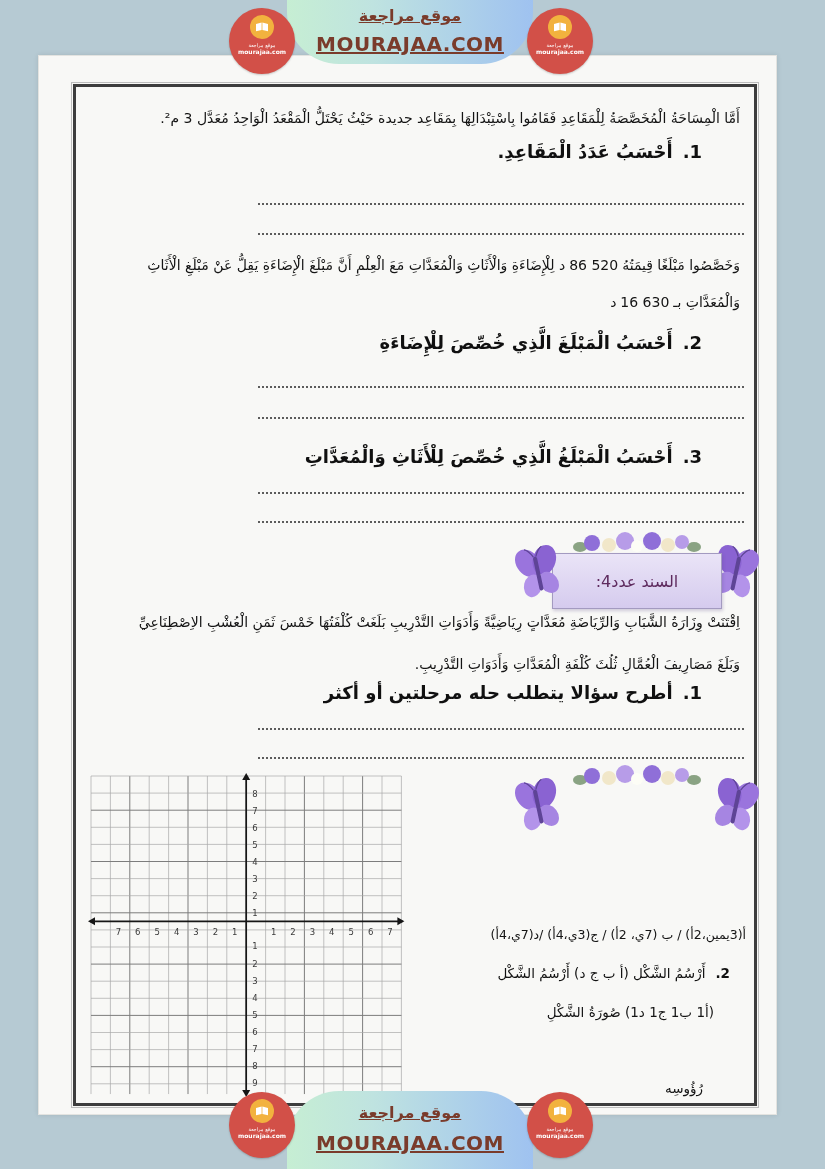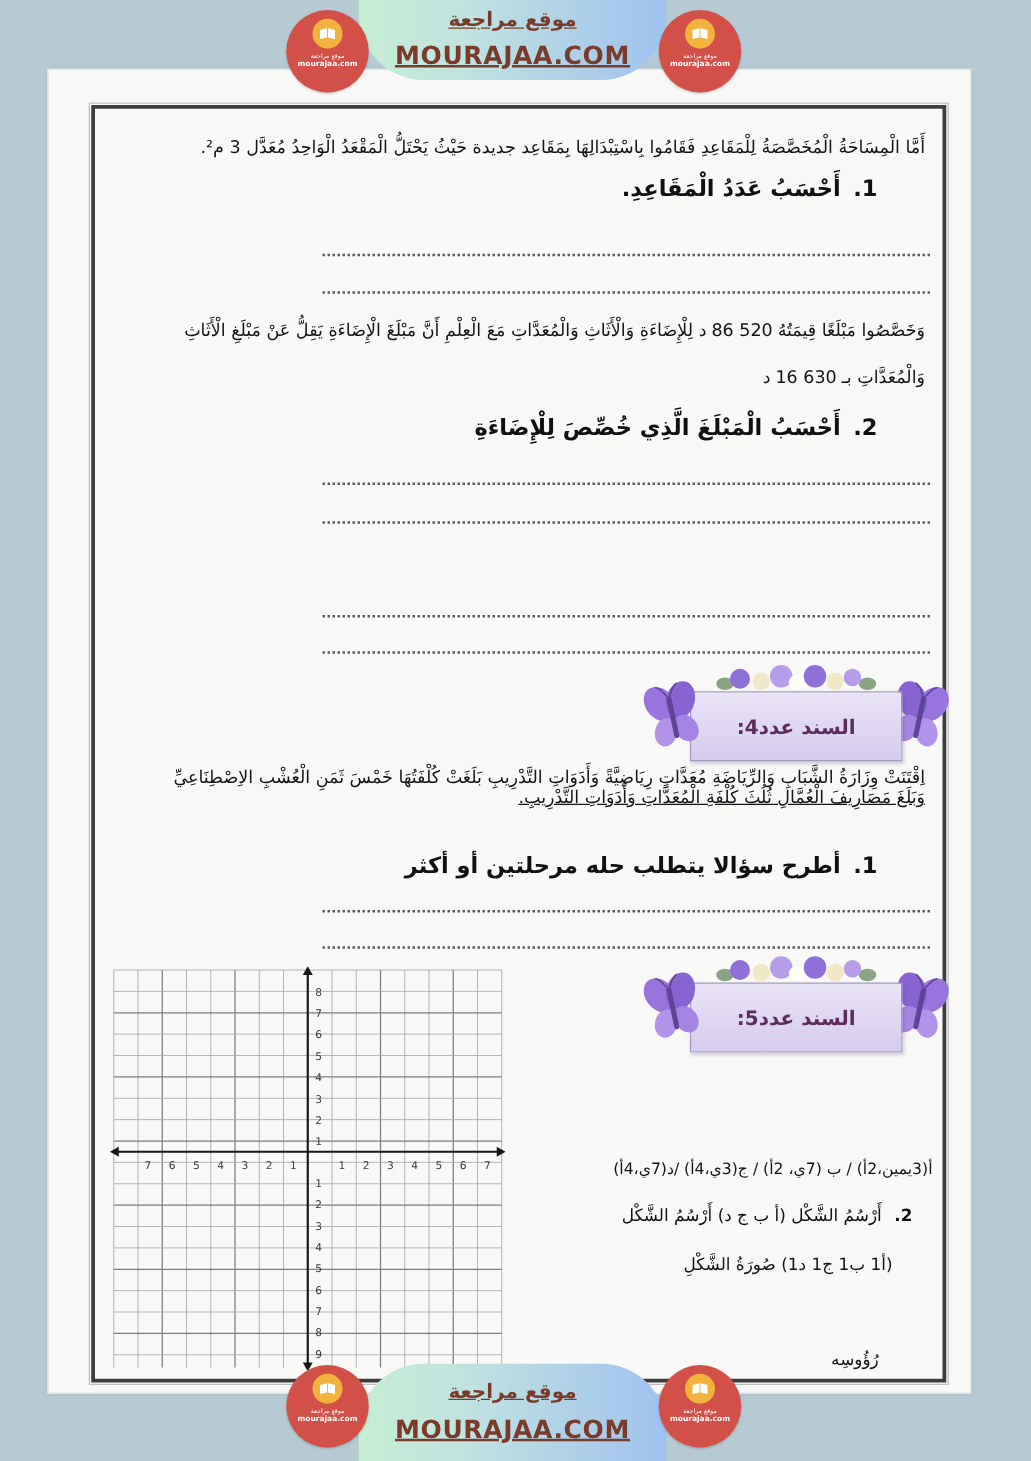--- a/index.html
+++ b/index.html
@@ -24,21 +24,21 @@
         font-weight:700;color:#101010;line-height:26px;}
   .qitem .qnum{margin-left:10px;font-weight:700;}
   .plain{font-family:"DejaVu Sans",sans-serif;}
   .dots{position:absolute;right:10px;width:486px;height:0;border-bottom:2px dotted #5c5c5c;}
 
   
   .banner{position:absolute;width:226px;height:72px;direction:rtl;}
   .banner .bbox{position:absolute;right:28px;left:28px;top:16px;bottom:0;
         background:linear-gradient(#eae4f7,#d5cbee);border:1px solid #a39ac0;
         box-shadow:1px 2px 3px rgba(90,70,140,.25);display:flex;align-items:center;justify-content:center;}
-  .banner .btitle{font-size:16px;font-weight:700;color:#5e2b5e;}
+  .banner .btitle{font-size:16px;font-weight:400;color:#5e2b5e;}
   .banner .flowers{position:absolute;top:-6px;left:50%;transform:translateX(-50%);}
   .bfly{position:absolute;top:8px;width:44px;height:56px;}
   .bfly.l{left:-8px;transform:rotate(-12deg);}
   .bfly.r{right:-8px;transform:scaleX(-1) rotate(-12deg);}
 
   
   .band{position:absolute;left:0;width:825px;z-index:3;}
   .band .capsule{position:absolute;left:287px;width:246px;border-radius:52px;
         background:linear-gradient(90deg,#c6eed3 0%,#bfe3e0 35%,#9fc2f0 100%);}
   .site-title{position:absolute;left:282px;width:256px;text-align:center;color:#7a3b2b;
@@ -92,20 +92,23 @@
         <span>وَالْمُعَدَّاتِ بـ</span><span class="amt" dir="ltr">16 630</span><span>د</span>
       </div>
 
       <div class="qitem" style="top:243px;">
         <span class="qnum">2.</span><span>أَحْسَبُ الْمَبْلَغَ الَّذِي خُصِّصَ لِلْإِضَاءَةِ</span>
       </div>
 
       <div class="dots" style="top:299px;"></div>
       <div class="dots" style="top:330px;"></div>
 
+      <div class="qitem" style="top:357px;">
+        <span class="qnum">3.</span><span>أَحْسَبُ الْمَبْلَغُ الَّذِي خُصِّصَ لِلْأَثَاثِ وَالْمُعَدَّاتِ</span>
+      </div>
 
       <div class="dots" style="top:405px;"></div>
       <div class="dots" style="top:434px;"></div>
 
       <div class="banner" style="top:450px;right:4px;">
         <svg class="bfly r" viewBox="0 0 34 44">
           <ellipse cx="11" cy="13" rx="9" ry="12" fill="#9a74dd" transform="rotate(-28 11 13)"></ellipse>
           <ellipse cx="11" cy="31" rx="7" ry="9" fill="#b393ea" transform="rotate(25 11 31)"></ellipse>
           <ellipse cx="24" cy="13" rx="9" ry="12" fill="#8a63d2" transform="rotate(28 24 13)"></ellipse>
           <ellipse cx="24" cy="31" rx="7" ry="9" fill="#a685e2" transform="rotate(-25 24 31)"></ellipse>
@@ -132,21 +135,21 @@
           <ellipse cx="24" cy="13" rx="9" ry="12" fill="#8a63d2" transform="rotate(28 24 13)"></ellipse>
           <ellipse cx="24" cy="31" rx="7" ry="9" fill="#a685e2" transform="rotate(-25 24 31)"></ellipse>
           <rect x="15.5" y="9" width="3.2" height="27" rx="1.6" fill="#5e4496"></rect>
           <path d="M16 9 Q13 3 10 2 M18 9 Q21 3 24 2" stroke="#5e4496" stroke-width="1" fill="none"></path>
         </svg>
       </div>
 
       <div class="ar-line" style="top:522px;">
         <span>اِقْتَنَتْ وِزَارَةُ الشَّبَابِ وَالرِّيَاضَةِ مُعَدَّاتٍ رِيَاضِيَّةً وَأَدَوَاتِ التَّدْرِيبِ بَلَغَتْ كُلْفَتُهَا خَمْسَ ثَمَنِ الْعُشْبِ الاِصْطِنَاعِيِّ</span>
       </div>
-      <div class="ar-line" style="top:538px;text-decoration:underline;">
+      <div class="ar-line" style="top:564px;">
         <span>وَبَلَغَ مَصَارِيفَ الْعُمَّالِ ثُلُثَ كُلْفَةِ الْمُعَدَّاتِ وَأَدَوَاتِ التَّدْرِيبِ.</span>
       </div>
       <div class="qitem plain" style="top:593px;">
         <span class="qnum">1.</span><span>أطرح سؤالا يتطلب حله مرحلتين أو أكثر</span>
       </div>
 
       <div class="dots" style="top:641px;"></div>
       <div class="dots" style="top:670px;"></div>
 
       <div class="banner" style="top:683px;right:4px;">
@@ -162,23 +165,20 @@
           <ellipse cx="18" cy="16" rx="7" ry="5" fill="#8aa383"></ellipse>
             <ellipse cx="132" cy="16" rx="7" ry="5" fill="#8aa383"></ellipse>
           <circle cx="30" cy="12" r="8" fill="#8f6fd8"></circle>
             <circle cx="47" cy="14" r="7" fill="#f1e7c9"></circle>
           <circle cx="63" cy="10" r="9" fill="#b79ce8"></circle>
             <circle cx="75" cy="15" r="6" fill="#fdfdf6"></circle>
           <circle cx="90" cy="10" r="9" fill="#8f6fd8"></circle>
             <circle cx="106" cy="14" r="7" fill="#f1e7c9"></circle>
           <circle cx="120" cy="11" r="7" fill="#b79ce8"></circle>
         </svg>
-        <div class="bbox">
-          <span class="btitle">السند عدد5:</span>
-        </div>
         <svg class="bfly l" viewBox="0 0 34 44">
           <ellipse cx="11" cy="13" rx="9" ry="12" fill="#9a74dd" transform="rotate(-28 11 13)"></ellipse>
           <ellipse cx="11" cy="31" rx="7" ry="9" fill="#b393ea" transform="rotate(25 11 31)"></ellipse>
           <ellipse cx="24" cy="13" rx="9" ry="12" fill="#8a63d2" transform="rotate(28 24 13)"></ellipse>
           <ellipse cx="24" cy="31" rx="7" ry="9" fill="#a685e2" transform="rotate(-25 24 31)"></ellipse>
           <rect x="15.5" y="9" width="3.2" height="27" rx="1.6" fill="#5e4496"></rect>
           <path d="M16 9 Q13 3 10 2 M18 9 Q21 3 24 2" stroke="#5e4496" stroke-width="1" fill="none"></path>
         </svg>
       </div>
 

